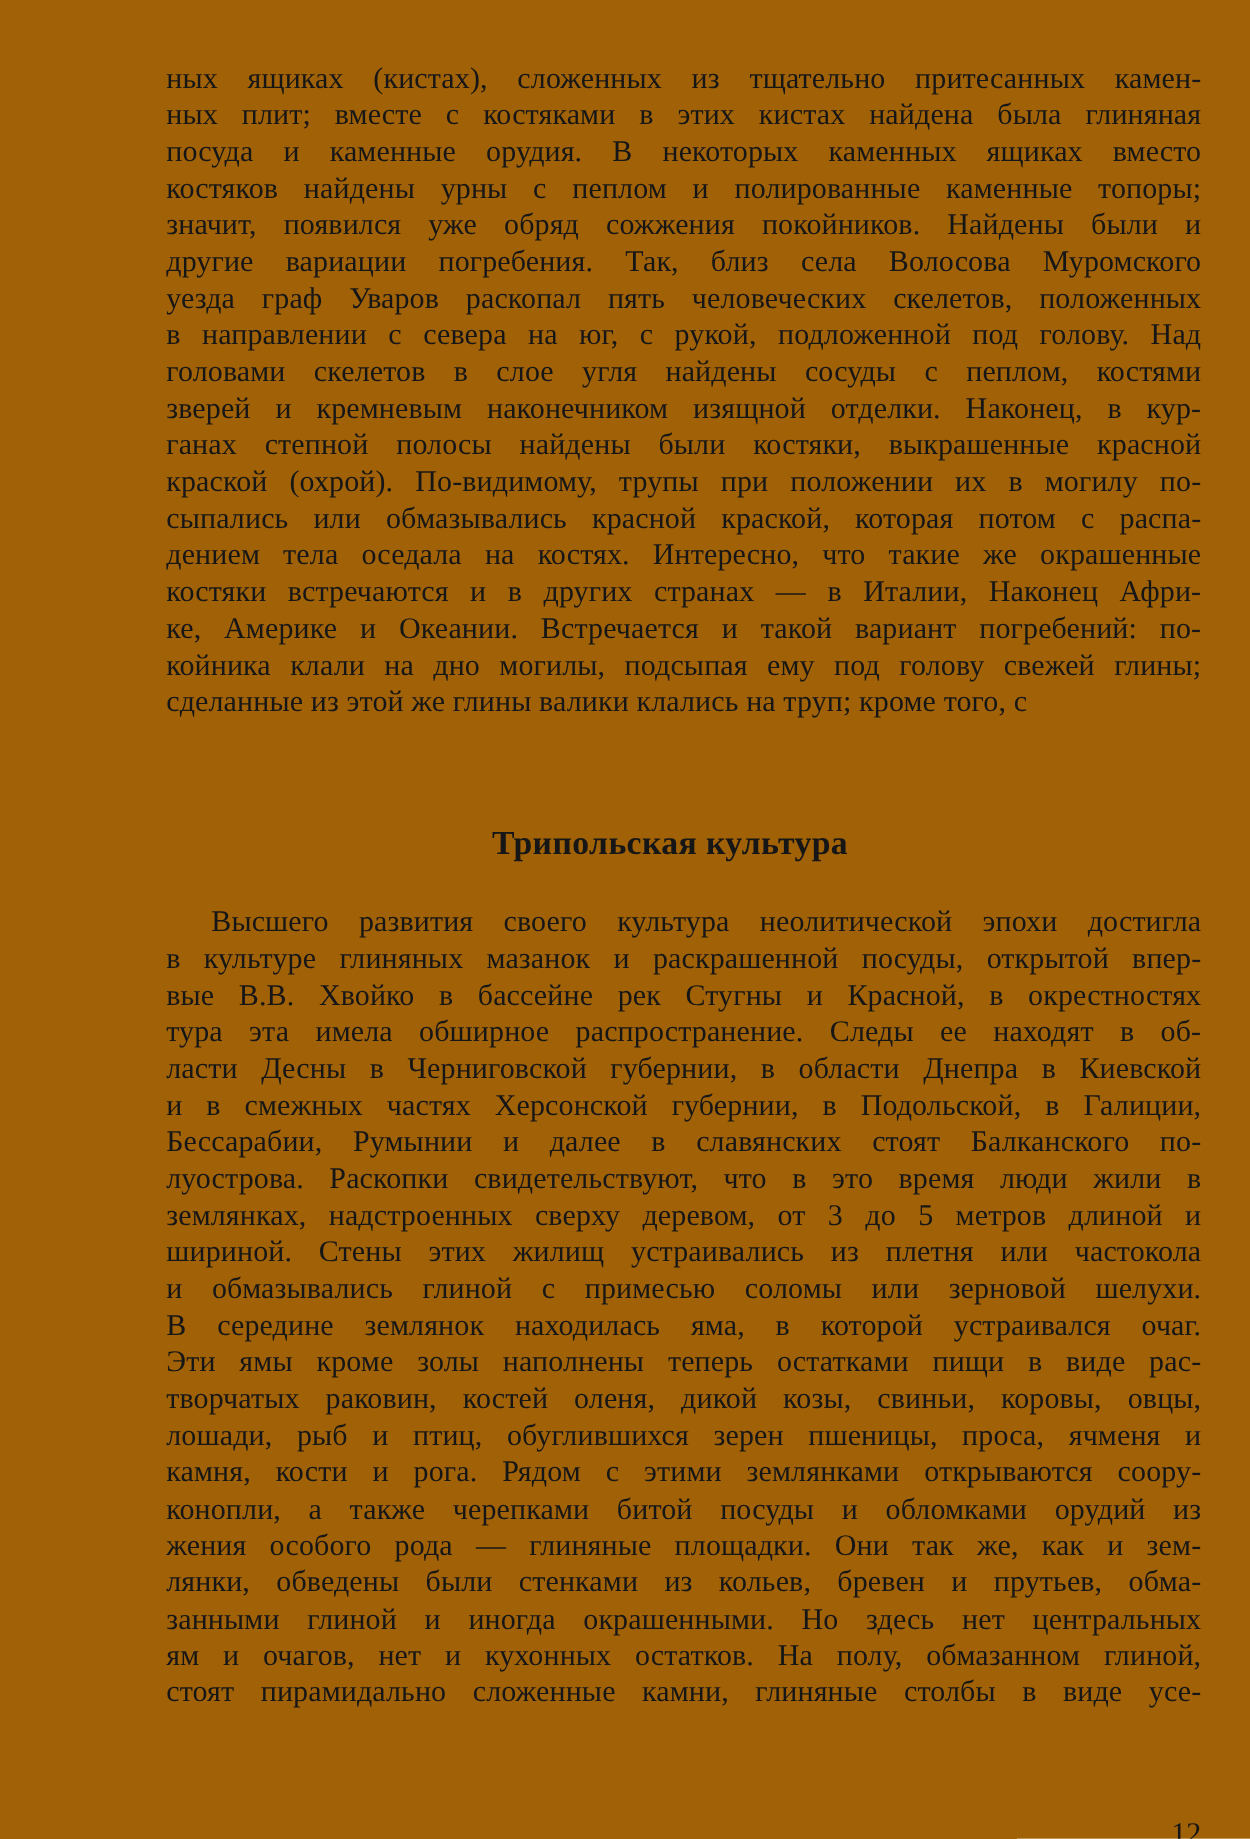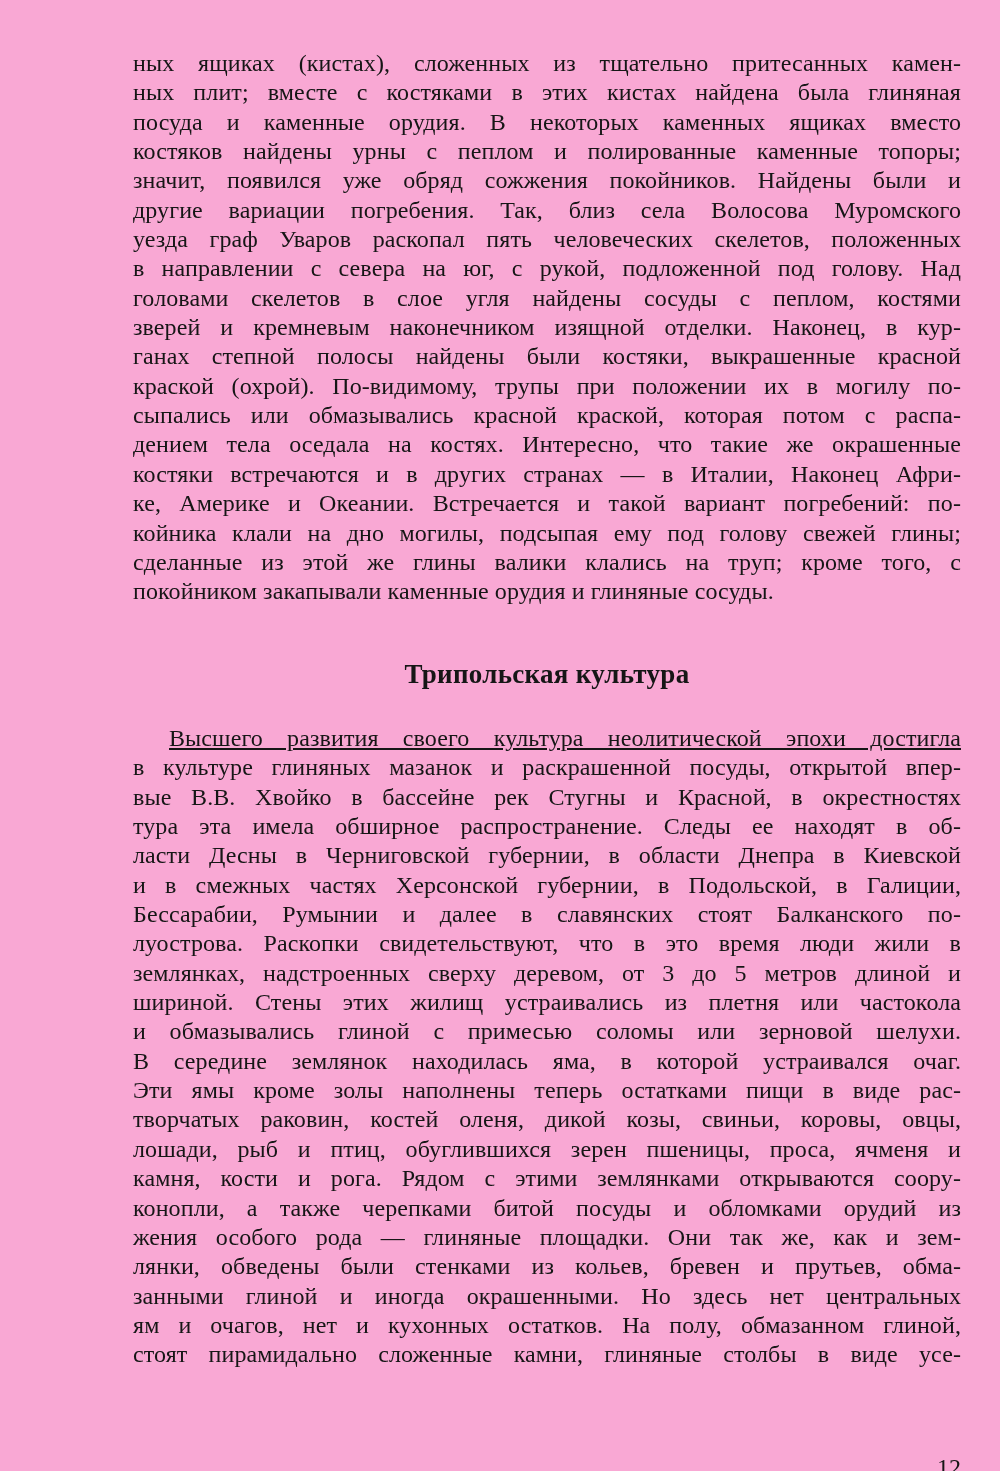--- a/index.html
+++ b/index.html
@@ -7,44 +7,43 @@
   body {
     background: #ffffff;
     color: #161616;
     font-family: "Liberation Serif", "DejaVu Serif", serif;
     position: relative;
     overflow: hidden;
   }
   .page {
     position: absolute;
     inset: 0;
-    background: #f9a8d4;
+    background: #a16207;
   }
   .textcol {
     position: absolute;
     left: 133px;
     width: 828px;
   }
   .para .line {
     font-size: 24px;
     line-height: 29.35px;
     text-align: justify;
     text-align-last: justify;
     letter-spacing: 0.1px;
   }
   .para.last-left .line:last-child {
     text-align-last: left;
   }
   .para.indent .line:first-child {
     text-indent: 36px;
-    text-decoration: underline;
   }
   .heading {
     position: absolute;
-    left: 133px;
+    left: 122px;
     width: 828px;
     top: 658px;
     text-align: center;
     font-weight: bold;
     font-size: 27px;
     line-height: 32px;
     letter-spacing: 0.3px;
   }
   .pagenum {
     position: absolute;
@@ -76,21 +75,20 @@
       <div class="line">головами скелетов в слое угля найдены сосуды с пеплом, костями</div>
       <div class="line">зверей и кремневым наконечником изящной отделки. Наконец, в кур-</div>
       <div class="line">ганах степной полосы найдены были костяки, выкрашенные красной</div>
       <div class="line">краской (охрой). По-видимому, трупы при положении их в могилу по-</div>
       <div class="line">сыпались или обмазывались красной краской, которая потом с распа-</div>
       <div class="line">дением тела оседала на костях. Интересно, что такие же окрашенные</div>
       <div class="line">костяки встречаются и в других странах — в Италии, Наконец Афри-</div>
       <div class="line">ке, Америке и Океании. Встречается и такой вариант погребений: по-</div>
       <div class="line">койника клали на дно могилы, подсыпая ему под голову свежей глины;</div>
       <div class="line">сделанные из этой же глины валики клались на труп; кроме того, с</div>
-      <div class="line">покойником закапывали каменные орудия и глиняные сосуды.</div>
     </div>
 
   <div class="heading">Трипольская культура</div>
 
   <div id="para2" class="textcol para indent">
       <div class="line">Высшего развития своего культура неолитической эпохи достигла</div>
       <div class="line">в культуре глиняных мазанок и раскрашенной посуды, открытой впер-</div>
       <div class="line">вые В.В. Хвойко в бассейне рек Стугны и Красной, в окрестностях</div>
       <div class="line">тура эта имела обширное распространение. Следы ее находят в об-</div>
       <div class="line">ласти Десны в Черниговской губернии, в области Днепра в Киевской</div>

